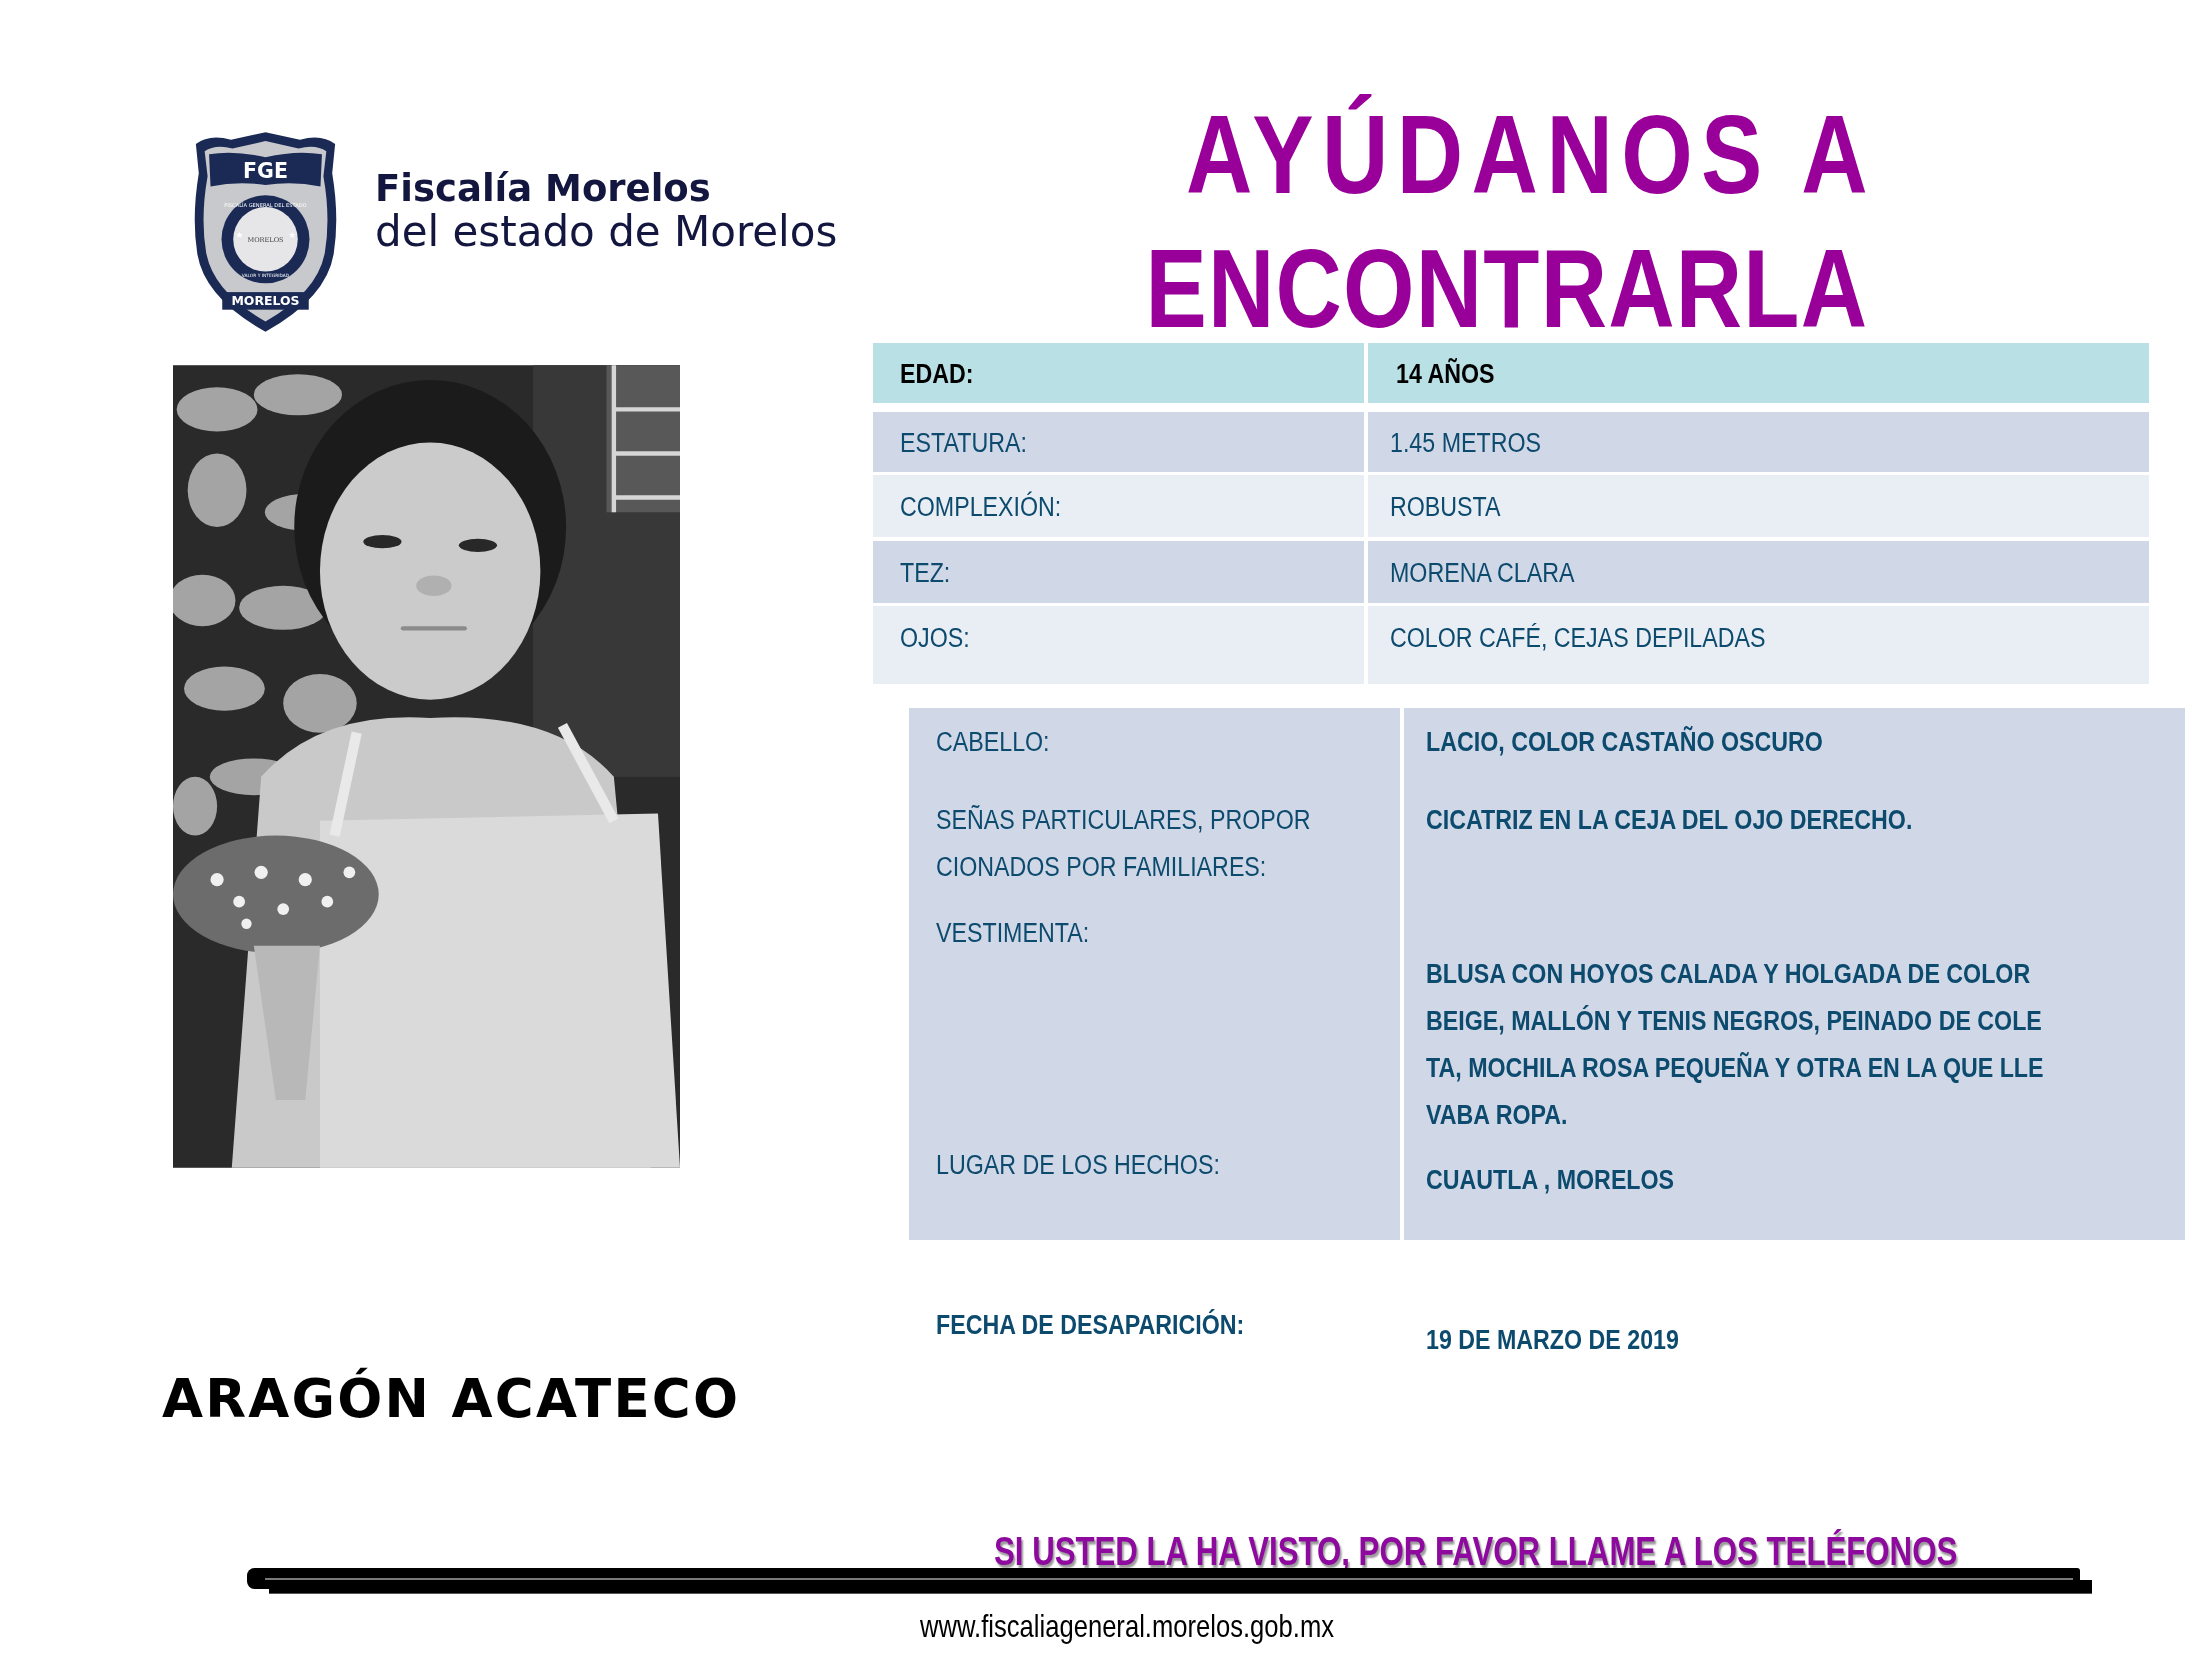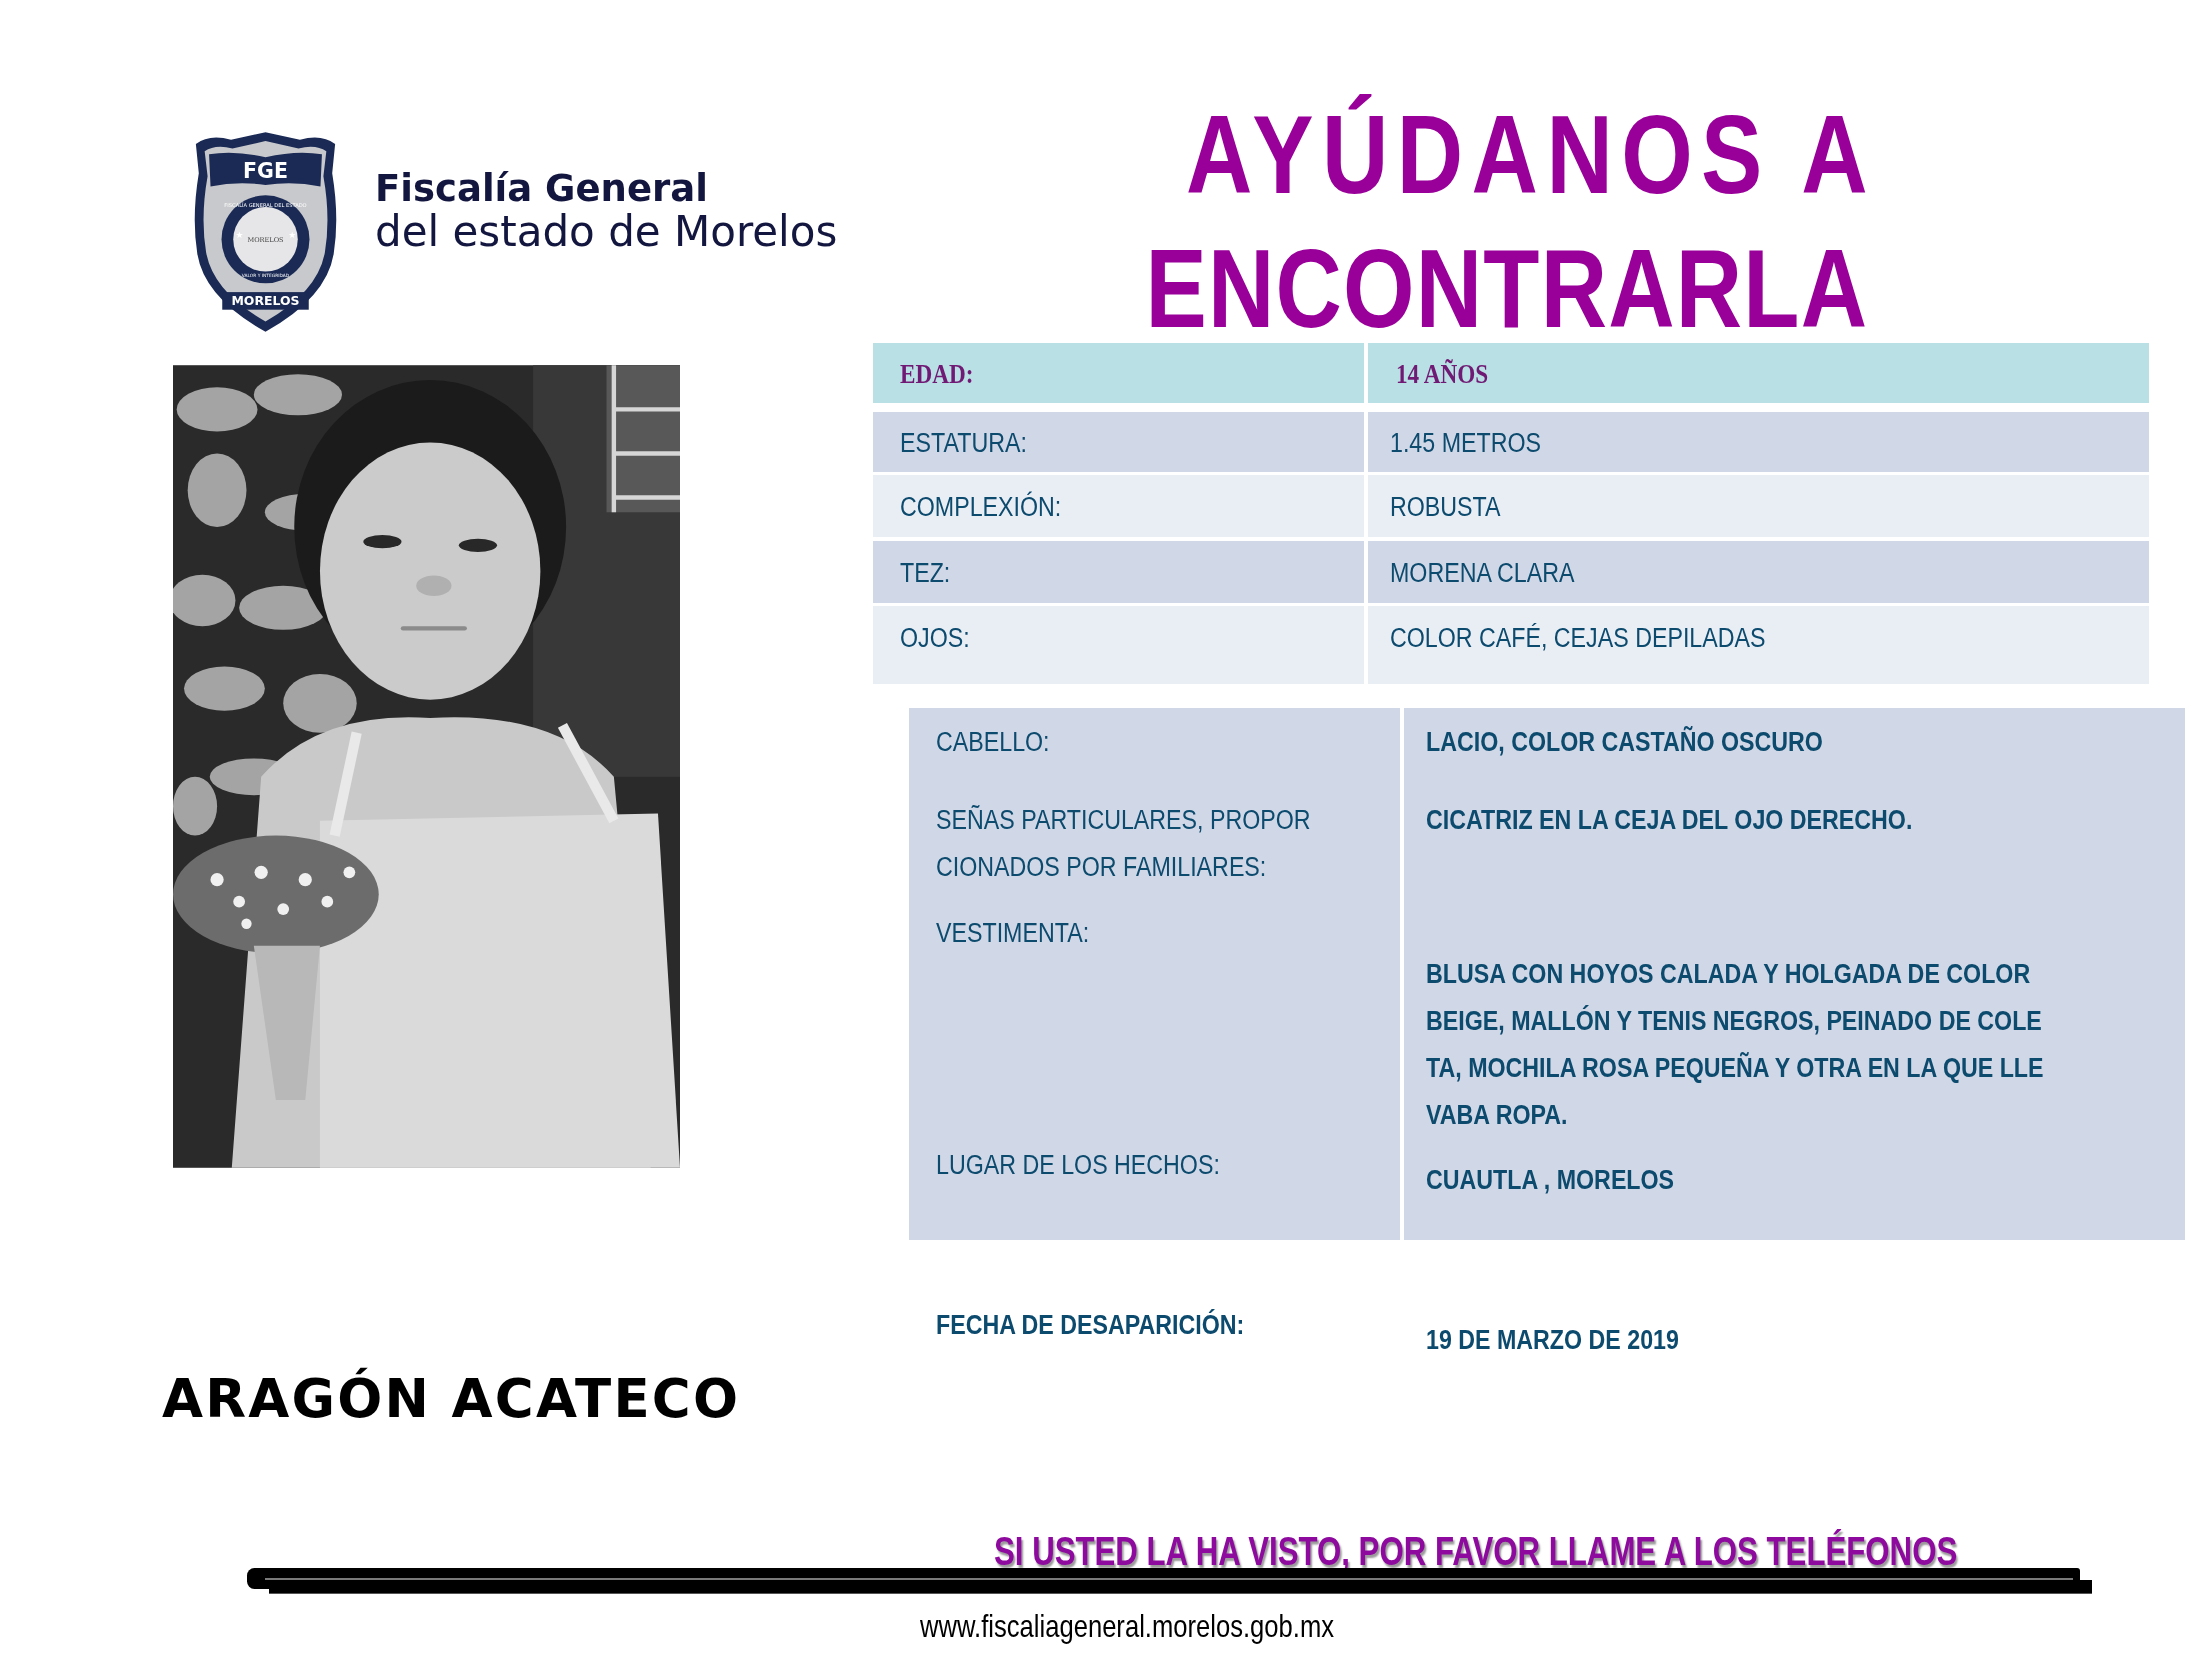--- a/index.html
+++ b/index.html
@@ -31,21 +31,21 @@
   #name span { display: block; }
 
   
   #table { left: 873px; top: 343px; width: 1276px; }
   .row { position: absolute; left: 0; width: 1276px; display: flex; }
   .cell { position: relative; height: 100%; box-sizing: border-box;
           font-family: "Liberation Sans", sans-serif; font-size: 27px; color: #0c4a6e;
           transform-origin: left top; }
   .cell-label { width: 491px; margin-right: 3.7px; padding-left: 27px; }
   .cell-value { flex: 1; padding-left: 22px; }
-  .row.head .cell { background: #b9e0e4; color: #701a75; font-weight: bold; font-family: Liberation Serif, serif; }
+  .row.head .cell { background: #b9e0e4; color: #000000; font-weight: bold; }
   .row.dark .cell { background: #d0d7e6; }
   .row.light .cell { background: #e9edf4; padding-left: 47px; }
   .txt { position: absolute; white-space: nowrap; transform: scaleX(0.86); transform-origin: left top; line-height: 32px; }
   .bold { font-weight: bold; }
 
   
   #call { left: 994px; top: 1436px; color: #8e0a9e; font-weight: bold; font-size: 40px;
           text-shadow: 2.2px 2.9px 2.2px #9a9a9a; white-space: pre; line-height: 46px;
           transform: scaleX(0.78); transform-origin: left top; }
   #call span { display: block; }
@@ -72,21 +72,21 @@
     <text x="103" y="154" text-anchor="middle" font-family="DejaVu Serif, serif" font-size="9" fill="#444">MORELOS</text>
     <text x="103" y="106" text-anchor="middle" font-family="DejaVu Sans, sans-serif" font-size="7" fill="#ffffff">FISCALÍA GENERAL DEL ESTADO</text>
     <text x="103" y="202" text-anchor="middle" font-family="DejaVu Sans, sans-serif" font-size="6" fill="#ffffff">VALOR Y INTEGRIDAD</text>
     <text x="103" y="240" text-anchor="middle" font-family="DejaVu Sans, sans-serif" font-weight="bold" font-size="17" fill="#ffffff">MORELOS</text>
     <text x="62" y="148" font-size="12" fill="#fff">★</text>
     <text x="134" y="148" font-size="12" fill="#fff">★</text>
   </svg>
 </div>
 
 <div class="abs" id="logo-text">
-  <span id="logo-line1">Fiscalía General</span>
+  <span id="logo-line1">Fiscalía Morelos</span>
   <span id="logo-line2">del estado de Morelos</span>
 </div>
 
 <div class="abs" id="title">
   <span id="title-l1">AYÚDANOS A</span>
   <span id="title-l2">ENCONTRARLA</span>
 </div>
 
 <div class="abs" id="photo" aria-label="Fotografía de la persona desaparecida">
   <svg width="507" height="803" viewBox="0 0 690 1092">

